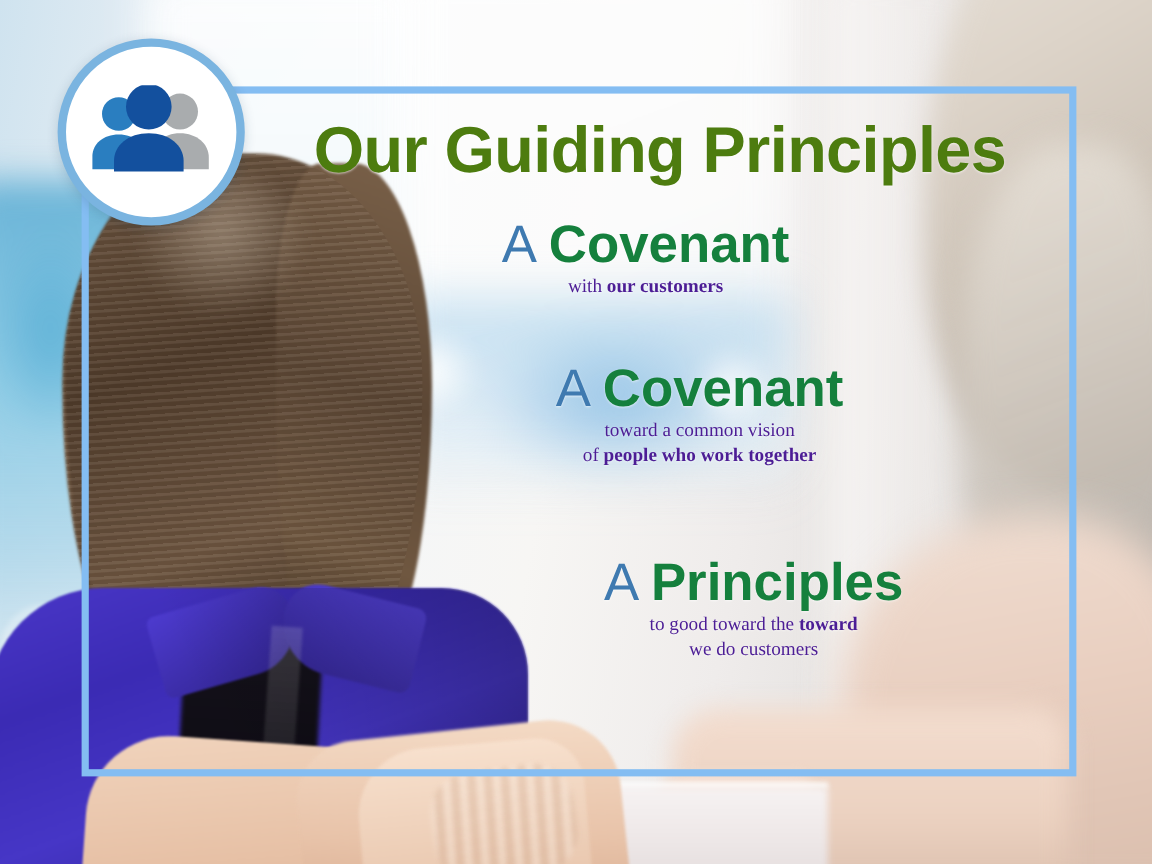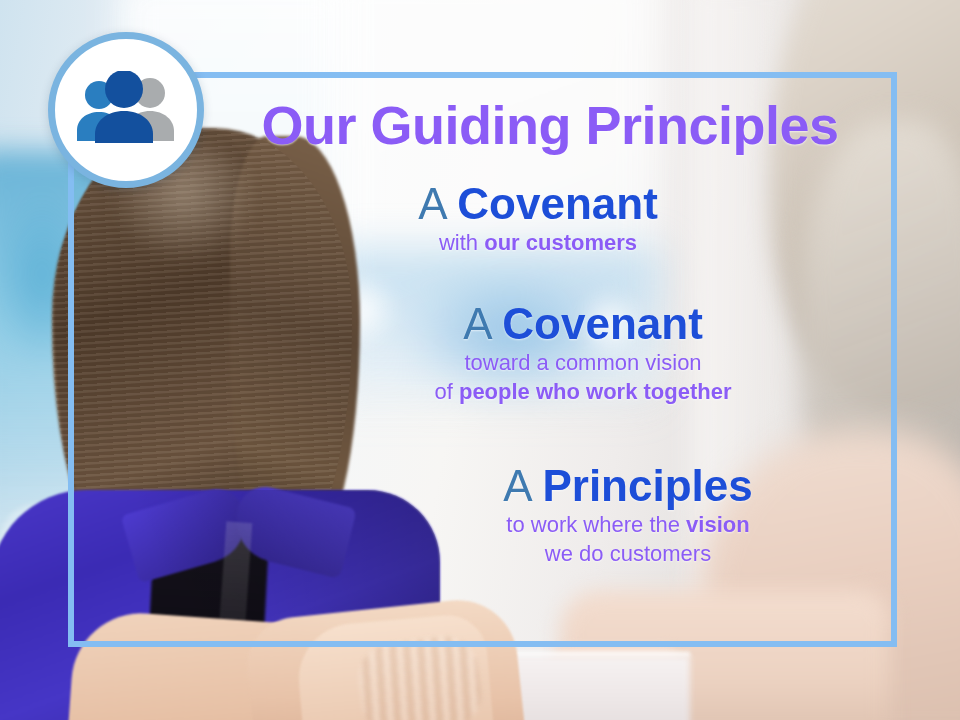--- a/index.html
+++ b/index.html
@@ -406,46 +406,47 @@
   }
 
   .title {
     position: absolute;
     left: 152px; top: 22px;
     width: 660px;
     text-align: center;
     font-size: 54px;
     font-weight: bold;
     letter-spacing: -.5px;
-    color: #8b5cf6;
+    color: #4d7c0f;
     text-shadow: 0 1px 2px rgba(255,255,255,.65);
     white-space: nowrap;
   }
 
   .principle { position: absolute; color: #2a72b8; }
 
   .p-head {
     font-size: 44px;
     line-height: 1.08;
     white-space: nowrap;
     text-shadow: 0 1px 2px rgba(255,255,255,.6);
   }
   .p-head .lead {
     font-weight: normal;
     color: #3f7ab0;
   }
   .p-head .key {
     font-weight: bold;
-    color: #1d4ed8;
+    color: #15803d;
   }
   .p-sub {
-    font-size: 22px;
+    font-size: 16px;
     line-height: 1.32;
-    color: #8b5cf6;
+    color: #4c1d95;
     text-shadow: 0 1px 2px rgba(255,255,255,.6);
+    font-family: Liberation Serif, serif;
   }
   .p-sub b { font-weight: bold; }
 
   
   .principle-1 { left: 190px; top: 108px; width: 560px; text-align: center; }
   .principle-2 { left: 210px; top: 228px; width: 610px; text-align: center; }
   .principle-3 { left: 290px; top: 390px; width: 540px; text-align: center; }
   .principle-3 .p-sub { text-align: center; }
 </style>
 </head>
@@ -552,19 +553,19 @@
         <div><span>of </span><b>people who work together</b></div>
       </div>
     </div>
 
     <div class="principle principle-3">
       <div class="p-head">
         <span class="lead">A</span>
         <span class="key">Principles</span>
       </div>
       <div class="p-sub">
-        <div><span>to work where the </span><b>vision</b></div>
+        <div><span>to good toward the </span><b>toward</b></div>
         <div>we do customers</div>
       </div>
     </div>
 
   </div>
 </div>
 
 </body></html>

